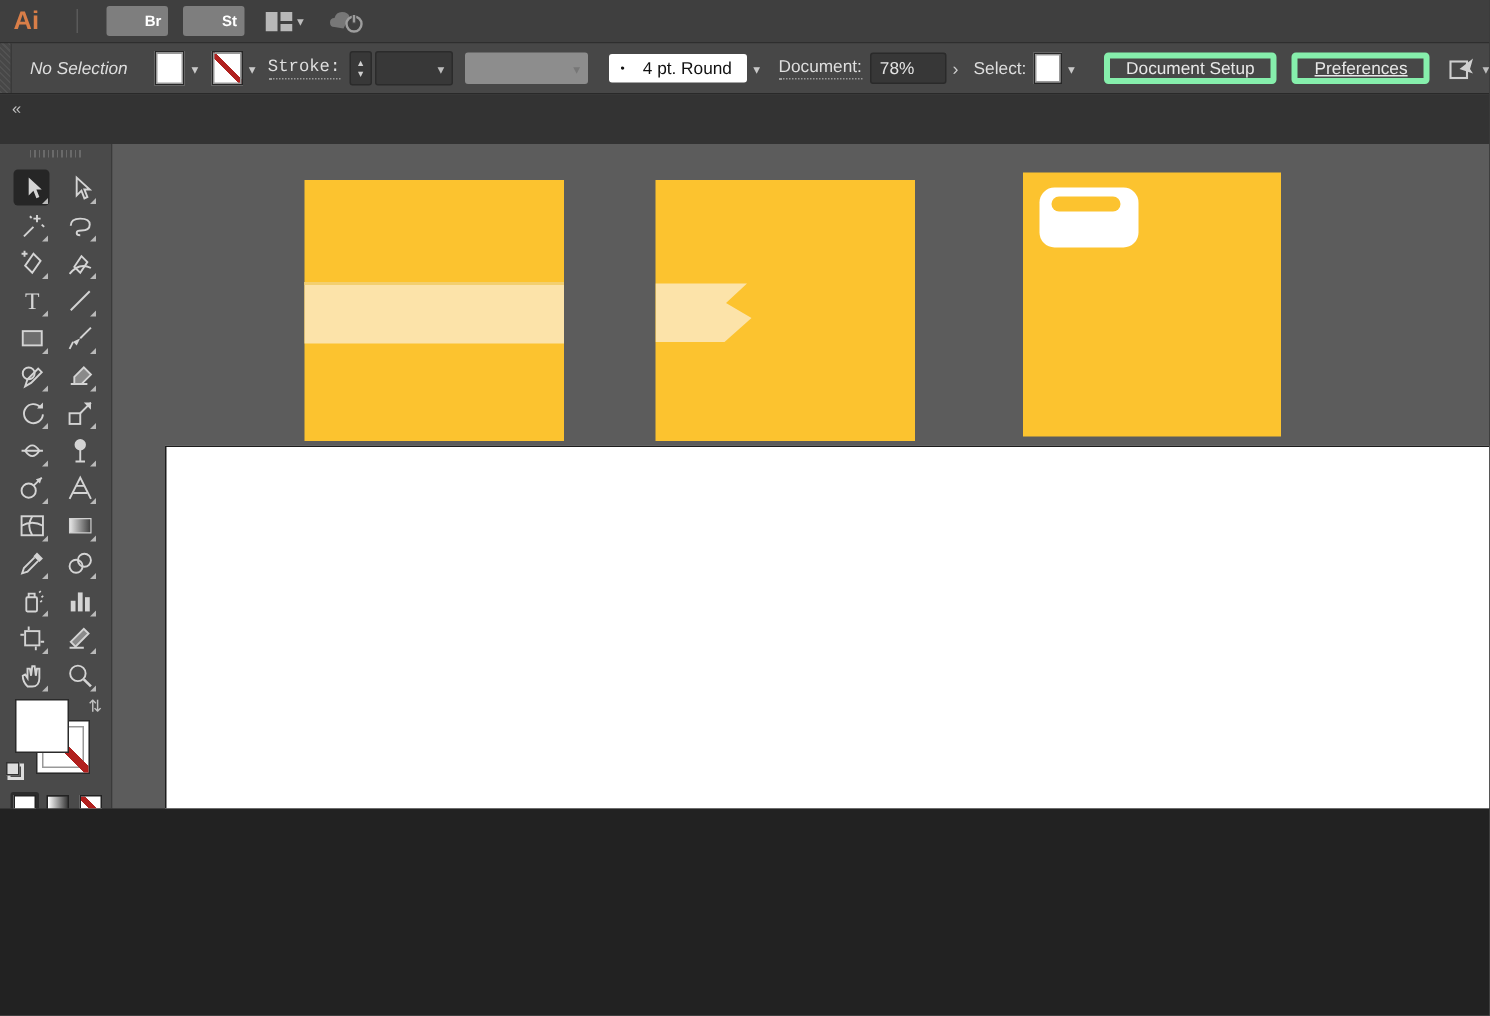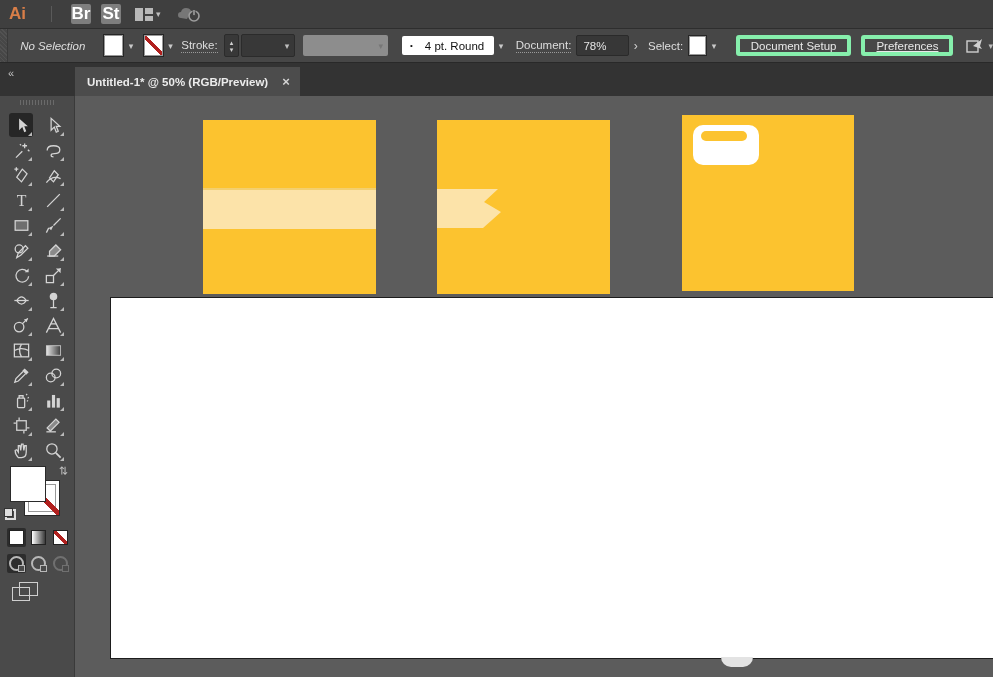--- a/index.html
+++ b/index.html
@@ -1,33 +1,33 @@
 <!DOCTYPE html>
 <html><head>
 <meta charset="utf-8">
 <style>
   html,body{margin:0;padding:0;background:#222;}
-  #app{position:relative;width:993px;height:677px;overflow:hidden;
+  #app{position:relative;width:993px;height:539px;overflow:hidden;
        font-family:"Liberation Sans",sans-serif;
        background:var(--canvas-bg);color:#d8d8d8;
        -webkit-font-smoothing:antialiased;}
   :root{
     --canvas-bg:#5c5c5c; --chrome:#3f3f3f; --chrome2:#474747;
     --panel:#4a4a4a; --tabbar:#333333; --tab:#4c4c4c;
     --yellow:#fcc32f; --cream:#fce3a9; --icon:#d4d4d4;
   }
   
   .menubar{height:28px;background:var(--chrome);display:flex;align-items:center;
            font-size:12.5px;color:#d9d9d9;border-bottom:1px solid #2e2e2e;}
   .ai-logo{font-weight:bold;font-size:17px;color:#d97e48;margin:0 16px 0 9px;letter-spacing:0;}
   .menu-item{padding:0 13px;cursor:default;white-space:nowrap;}
   .mb-sep{width:1px;height:16px;background:#5a5a5a;margin:0 9px;}
   .sq-btn{width:20px;height:20px;background:#7e7e7e;color:#fff;border-radius:2px;
-          font-size:17px;font-weight:bold;display:flex;align-items:center;justify-content:center;
-          margin-left:10px;}
+          font-size:10px;font-weight:bold;display:flex;align-items:center;justify-content:center;
+          margin-left:10px;padding-left:21px;}
   .ws-icon{margin-left:14px;display:flex;align-items:center;}
   .chev{font-size:9px;color:#bdbdbd;margin-left:3px;}
   .sync-icon{margin-left:16px;opacity:.75;display:flex;align-items:center;}
   
   .controlbar{height:33px;background:var(--chrome2);display:flex;align-items:center;
               font-size:11.5px;color:#dedede;border-bottom:1px solid #292929;}
   .grip{width:8px;height:100%;border-right:1px solid #3a3a3a;
         background:repeating-linear-gradient(45deg,#525252 0 1px,transparent 1px 3px);}
   .cb-label{margin-left:12px;white-space:nowrap;}
   .dotted{border-bottom:1px dotted #9a9a9a;padding-bottom:1px;}
@@ -148,21 +148,21 @@
     <div class="grip"></div>
     <span class="cb-label" style="margin-right:10px;font-style:italic;">No Selection</span>
     <span class="swatch" style="margin-left:8px;"></span>
     <span class="chev-btn">
         <span>▾</span>
       </span>
     <span class="swatch none" style="margin-left:5px;"></span>
     <span class="chev-btn">
         <span>▾</span>
       </span>
-    <span class="cb-label dotted" style="margin-left:4px;">Stroke:</span>
+    <span class="cb-label dotted" style="margin-left:4px;font-family:Liberation Mono, monospace;">Stroke:</span>
     <span class="stepper">
       <span>▴</span>
       <span>▾</span>
     </span>
     <span class="dd-dark" style="width:58px;margin-left:2px;">
       <span class="chev" style="margin-right:5px;">▾</span>
     </span>
     <span class="dd-disabled">
       <span class="chev" style="margin-right:5px;">▾</span>
     </span>
@@ -189,24 +189,20 @@
         <path d="M8 9 L17 2 L15 9 L17 12 Z" fill="#cfcfcf"></path>
       </svg>
       <span class="chev">▾</span>
     </span>
   </div>
 
   <div class="tabbar">
     <div class="tabbar-left">
       <span class="collapse">«</span>
     </div>
-    <div class="tab">
-      <span>Untitled-1* @ 50% (RGB/Preview)</span>
-      <span class="close">×</span>
-    </div>
   </div>
 
   <div class="main">
 
     <div class="toolbar">
       <div class="tb-grip"></div>
       <div class="tool-grid" id="tool-grid">
           <div class="tool selected" title="Selection Tool">
             <svg width="19" height="19" viewBox="0 0 24 24" fill="none" stroke="#d4d4d4" stroke-width="1.6">
               <path d="M9 3 L9 18 L13 14 L15.5 20.5 L18 19.3 L15.5 13 L20 13 Z" fill="#d4d4d4" stroke="none"></path>

